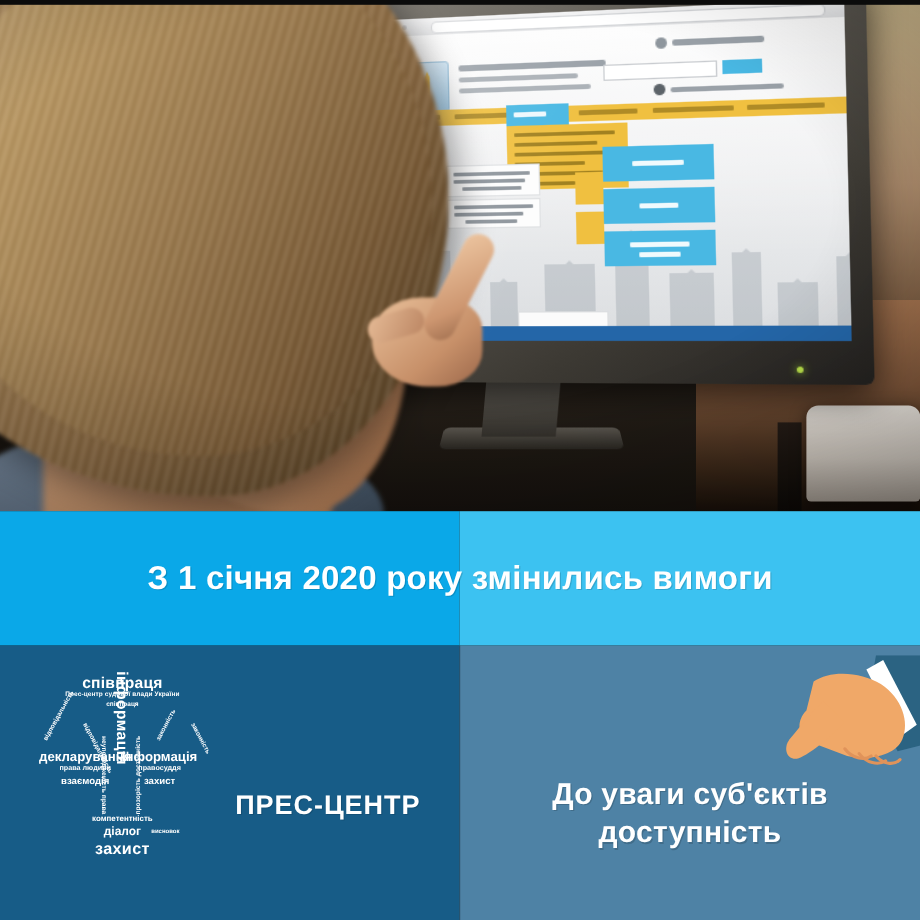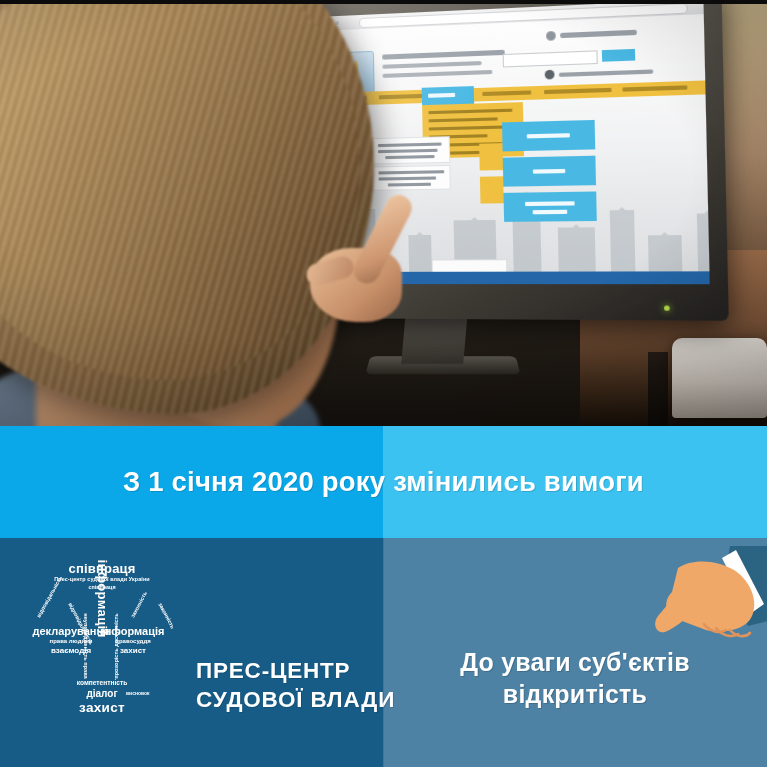--- a/index.html
+++ b/index.html
@@ -496,27 +496,26 @@
       <div class="wc wc-mid">інформація</div>
 
       <div class="wc wc-b1">компетентність</div>
       <div class="wc wc-b2">діалог</div>
       <div class="wc wc-b2s">висновок</div>
       <div class="wc wc-b3">захист</div>
     </div>
 
     <div class="logo-title">
       <div>ПРЕС-ЦЕНТР</div>
-      <div>СУДОВОЇ ВЛАДИ</div>
     </div>
 
     <div class="cta">
       <div class="cta-text">
         <div>До уваги суб'єктів</div>
-        <div>відкритість</div>
+        <div>доступність</div>
       </div>
     </div>
   </div>
 
   <div class="hand">
     <svg width="120" height="104" viewBox="0 0 120 104" xmlns="http://www.w3.org/2000/svg">
 
       <path d="M78 0 L120 0 L120 74 L96 80 L72 34 Z" fill="#2b6382"></path>
 
       <path d="M70 12 L84 4 L112 58 L98 68 Z" fill="#ffffff"></path>

